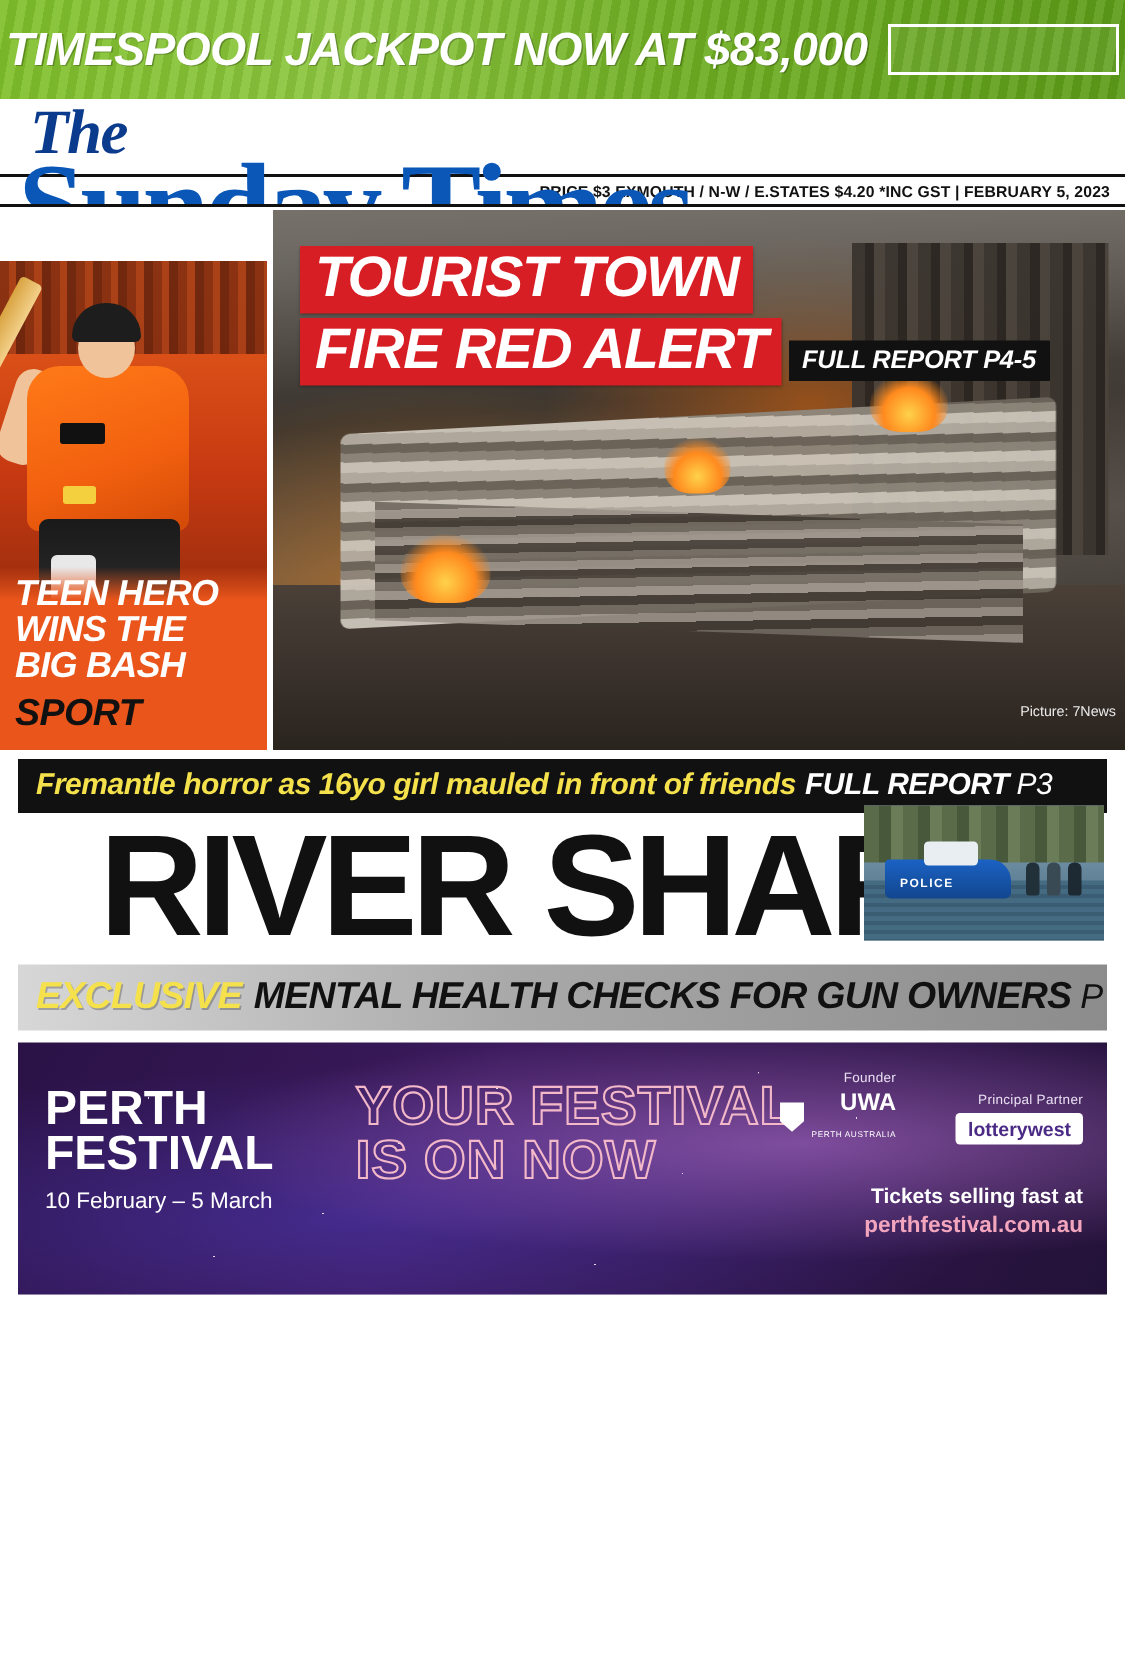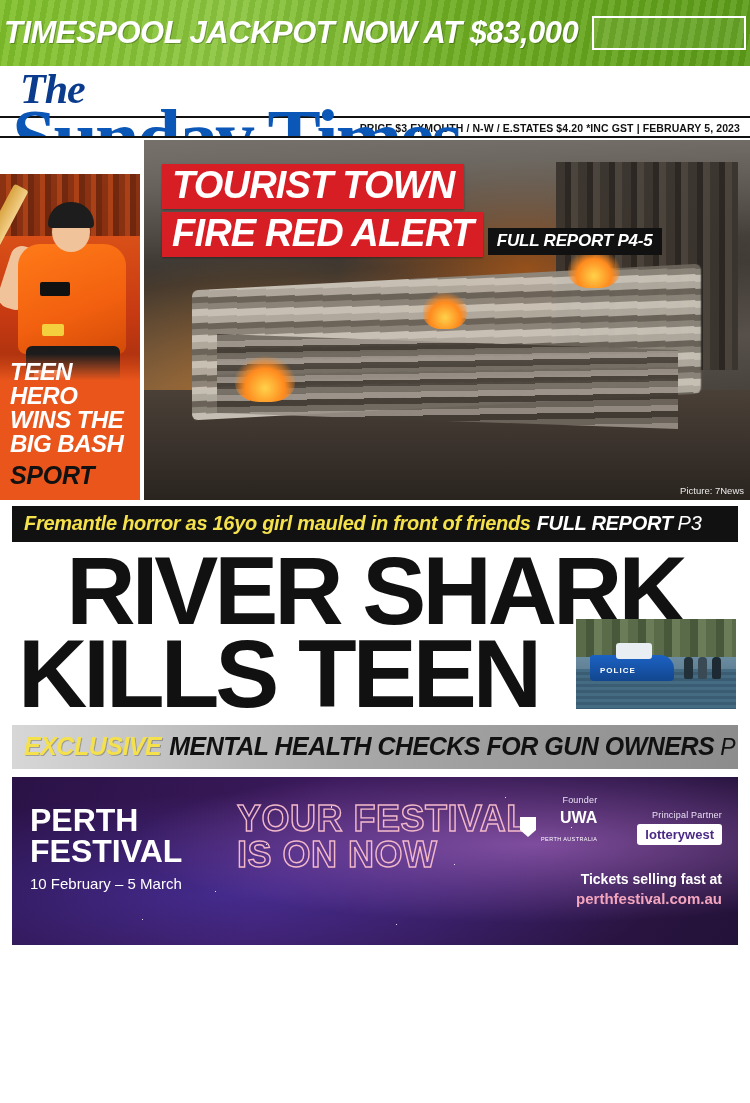--- a/index.html
+++ b/index.html
@@ -102,21 +102,21 @@
   .hero-row {
     position: relative;
     display: flex;
     height: 360px;
     padding: 0;
     gap: 4px;
     margin-top: 2px;
   }
   .cricket-col {
     position: relative;
-    width: 140px;
+    width: 178px;
     background: linear-gradient(180deg,#d9441f 0%, #e4551f 40%, #f06a1e 100%);
     overflow: hidden;
     margin-top: 34px;
   }
   .cricket-photo {
     position: absolute;
     top: 0; left: 0; right: 0;
     height: 250px;
     background:
       radial-gradient(ellipse at 45% 30%, #fbb040 0%, #ef7722 45%, #c7400f 100%);
@@ -285,21 +285,21 @@
     background: #111111;
     color: #ffffff;
     font-weight: bold;
     font-style: italic;
     font-size: 17px;
     padding: 3px 9px 4px 9px;
     letter-spacing: -0.2px;
   }
   .picture-credit {
     position: absolute;
-    right: 6px; bottom: 4px;
+    right: 6px; bottom: 20px;
     color: #ffffff;
     font-size: 9.5px;
     opacity: .9;
     z-index: 5;
   }
 
   
   .shark-section {
     position: relative;
     margin-top: 6px;
@@ -567,21 +567,20 @@
   </div>
 
   <div class="shark-section">
     <div class="kicker-bar">
       <span class="yellow">Fremantle horror as 16yo girl mauled in front of friends</span>
       <span class="white">FULL REPORT</span>
       <span class="p3">P3</span>
     </div>
     <div class="mega">
       <span>RIVER SHARK</span>
-      <span class="l2">KILLS TEEN</span>
     </div>
     <div class="boat-photo">
       <div class="bp-trees"></div>
       <div class="bp-water"></div>
       <div class="bp-boat"></div>
       <div class="bp-cabin"></div>
       <div class="bp-boat-label">POLICE</div>
       <div class="bp-person1"></div>
       <div class="bp-person2"></div>
       <div class="bp-person3"></div>

